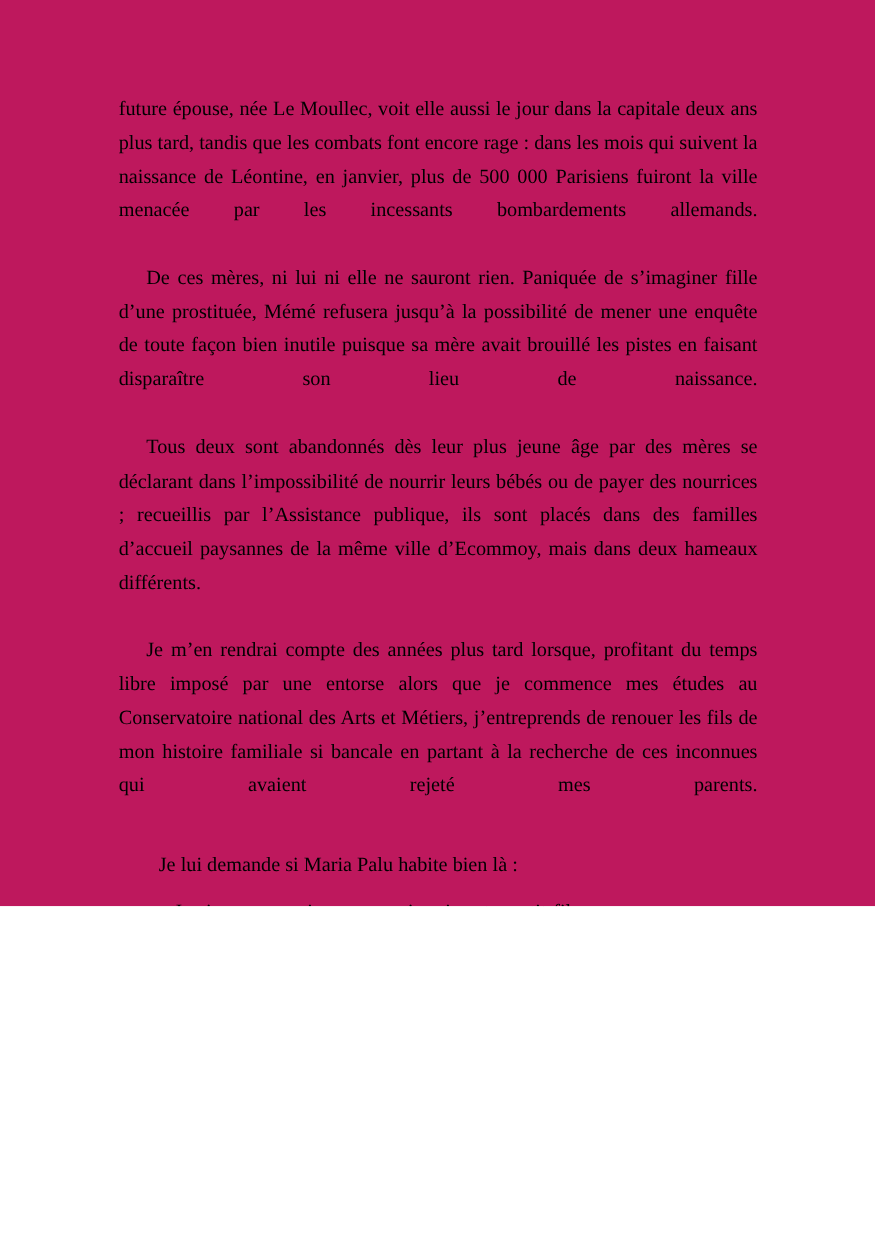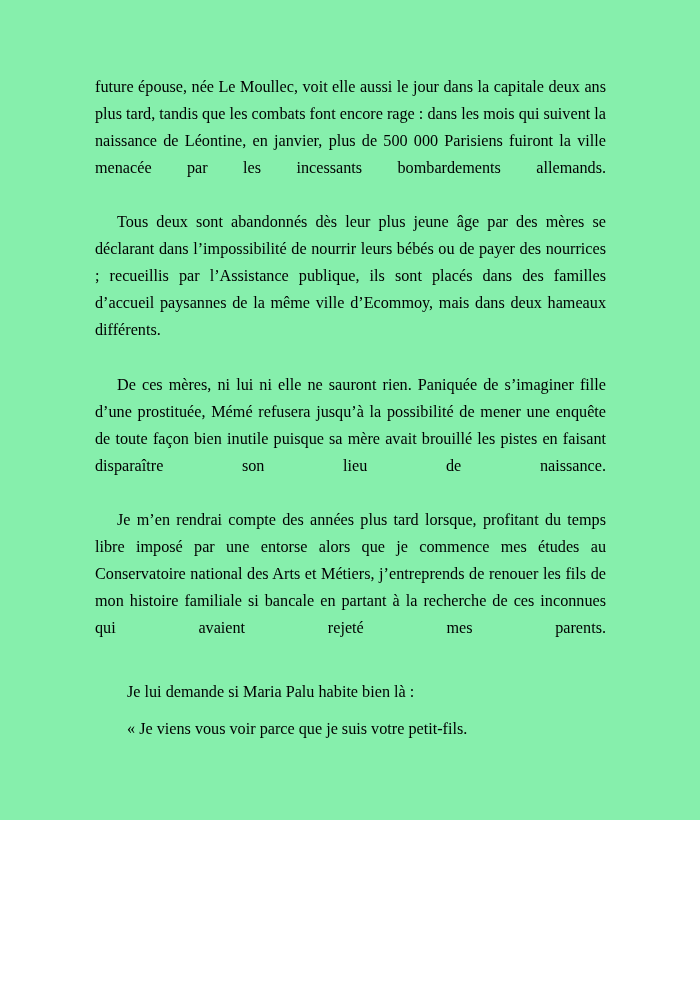--- a/index.html
+++ b/index.html
@@ -5,22 +5,22 @@
 <style>
   html, body {
     margin: 0;
     padding: 0;
     background: #ffffff;
   }
 
   .page {
     position: relative;
     width: 700px;
-    height: 820px;
-    background: #86efac;
+    height: 725px;
+    background: #be185d;
     margin: 0 auto;
     overflow: hidden;
     box-sizing: border-box;
   }
 
   .text-block {
     position: absolute;
     left: 95px;
     top: 74px;
     width: 511px;
@@ -83,23 +83,23 @@
 </style>
 </head>
 <body>
 
 <div class="page">
 
   <div class="text-block">
 
     <p class="para continuation">future épouse, née Le Moullec, voit elle aussi le jour dans la capitale deux ans plus tard, tandis que les combats font encore rage : dans les mois qui suivent la naissance de Léontine, en janvier, plus de 500 000 Parisiens fuiront la ville menacée par les incessants bombardements allemands.</p>
 
+    <p class="para">De ces mères, ni lui ni elle ne sauront rien. Paniquée de s’imaginer fille d’une prostituée, Mémé refusera jusqu’à la possibilité de mener une enquête de toute façon bien inutile puisque sa mère avait brouillé les pistes en faisant disparaître son lieu de naissance.</p>
+
     <p class="para">Tous deux sont abandonnés dès leur plus jeune âge par des mères se déclarant dans l’impossibilité de nourrir leurs bébés ou de payer des nourrices ; recueillis par l’Assistance publique, ils sont placés dans des familles d’accueil paysannes de la même ville d’Ecommoy, mais dans deux hameaux différents.</p>
-
-    <p class="para">De ces mères, ni lui ni elle ne sauront rien. Paniquée de s’imaginer fille d’une prostituée, Mémé refusera jusqu’à la possibilité de mener une enquête de toute façon bien inutile puisque sa mère avait brouillé les pistes en faisant disparaître son lieu de naissance.</p>
 
     <p class="para">Je m’en rendrai compte des années plus tard lorsque, profitant du temps libre imposé par une entorse alors que je commence mes études au Conservatoire national des Arts et Métiers, j’entreprends de renouer les fils de mon histoire familiale si bancale en partant à la recherche de ces inconnues qui avaient rejeté mes parents.</p>
 
 
 
     <p class="line">Je lui demande si Maria Palu habite bien là :</p>
 
     <p class="line">« Je viens vous voir parce que je suis votre petit-fils.</p>
 
   </div>

